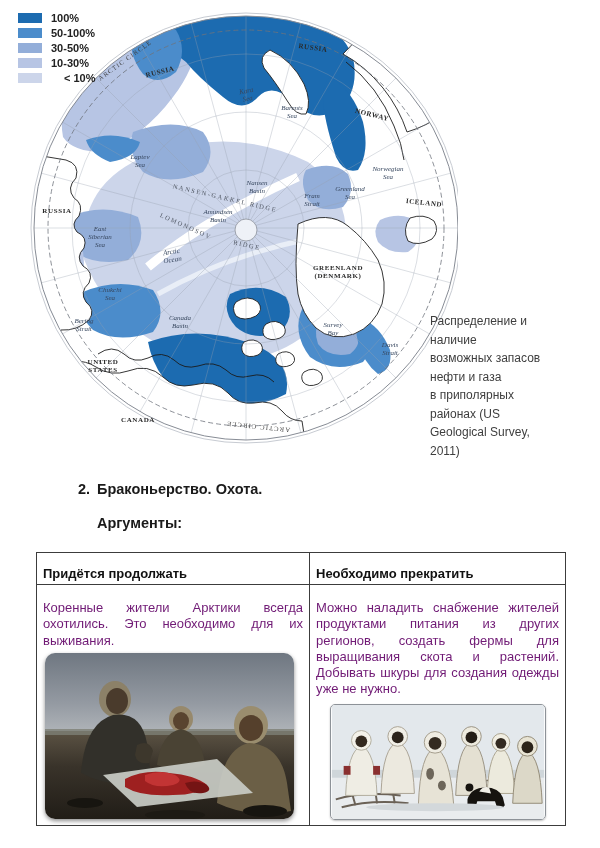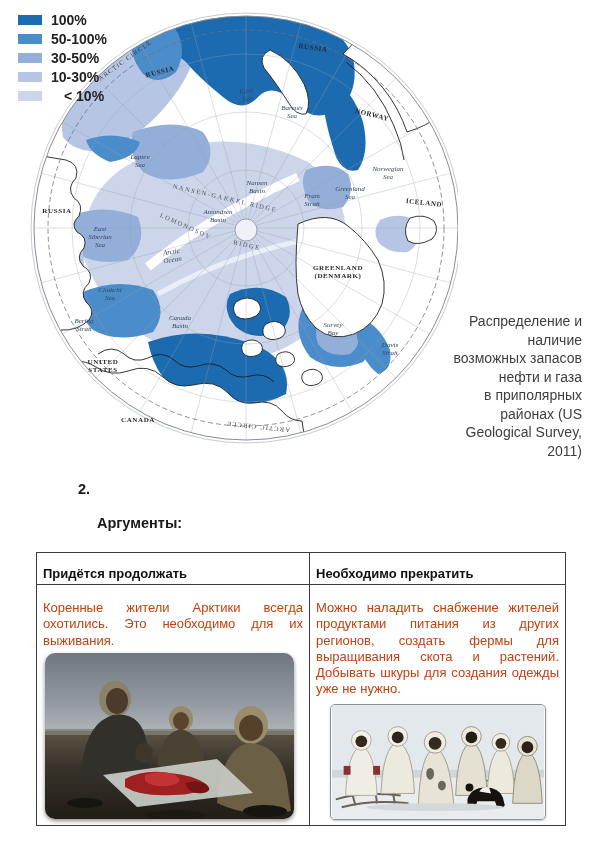--- a/index.html
+++ b/index.html
@@ -21,48 +21,48 @@
   .ml { position:absolute; white-space:pre-line; text-align:center; line-height:1.15;
         font-family:"Liberation Serif", serif; transform:translate(-50%,-50%); }
   .ml.country { font-size:7px; letter-spacing:.6px; color:#2a2a2a; font-weight:bold; }
   .ml.sea { font-size:7px; font-style:italic; color:#37475f; }
   .ml.ridge { font-size:6.5px; letter-spacing:1.6px; color:#4e5561; }
   .ml.arc { font-size:6.5px; letter-spacing:1.2px; color:#3d3d3d; }
 
   .legend { position:absolute; left:10px; top:10px; }
   .lg-row { display:flex; align-items:center; margin-bottom:3px; }
   .lg-swatch { width:24px; height:10px; display:inline-block; }
-  .lg-label { font-size:14px; font-weight:bold; color:#222; margin-left:9px;
+  .lg-label { font-size:11px; font-weight:bold; color:#222; margin-left:9px;
               font-family:"Liberation Sans", sans-serif; }
   .lg-row.last .lg-label { margin-left:22px; }
 
   
   .red-note { position:absolute; top:36px; right:18px; width:150px;
               text-align:right; font-weight:bold; font-size:15px; line-height:19px;
               white-space:pre-line; }
-  .map-caption { position:absolute; top:312px; right:18px; width:158px;
-              text-align:right; font-size:14px; line-height:18.5px; white-space:pre-line; }
+  .map-caption { position:absolute; top:312px; right:12px; width:158px;
+              text-align:left; font-size:12px; line-height:18.5px; white-space:pre-line; }
 
   
   .section-heading { position:absolute; left:78px; top:481px; font-size:14.5px;
               font-weight:bold; color:#1a1a1a; display:flex; }
   .section-heading .num { width:19px; }
   .sub-heading { position:absolute; left:97px; top:515px; font-size:14.5px;
               font-weight:bold; color:#1a1a1a; }
 
   
   table.args-table { position:absolute; left:36px; top:552px; width:530px;
               border-collapse:collapse; table-layout:fixed; }
   .args-table th, .args-table td { border:1px solid #3c3c3c; vertical-align:top;
               padding:13px 6px 3px 6px; }
   .args-table th { font-size:13px; font-weight:bold; text-align:left; height:20px;
               color:#111; }
   .args-table col.left { width:273px; }
   .args-table td p { font-size:13px; line-height:1.25; text-align:justify;
-              color:#c2410c; margin:2px 0 4px 0; }
+              color:#701a75; margin:2px 0 4px 0; }
   .photo { display:block; }
   .photo-hunters { margin:4px 0 2px 2px; border-radius:10px;
               box-shadow:0 2px 4px rgba(0,0,0,.45); }
   .photo-parkas { margin:6px auto 2px auto; border-radius:5px;
               border:1px solid #8d9298; box-shadow:0 1px 2px rgba(0,0,0,.25); }
 </style>
 </head>
 <body>
 
 <div class="page">
@@ -230,20 +230,21 @@
 наличие
 возможных запасов
 нефти и газа
 в приполярных
 районах  (US
 Geological Survey,
 2011)</div>
 
   <div class="section-heading">
     <span class="num">2.</span>
+    <span>Браконьерство. Охота.</span>
   </div>
   <div class="sub-heading">Аргументы:</div>
 
   <table class="args-table">
     <colgroup>
         <col class="left">
         <col>
       </colgroup>
     <tbody>
         <tr>

